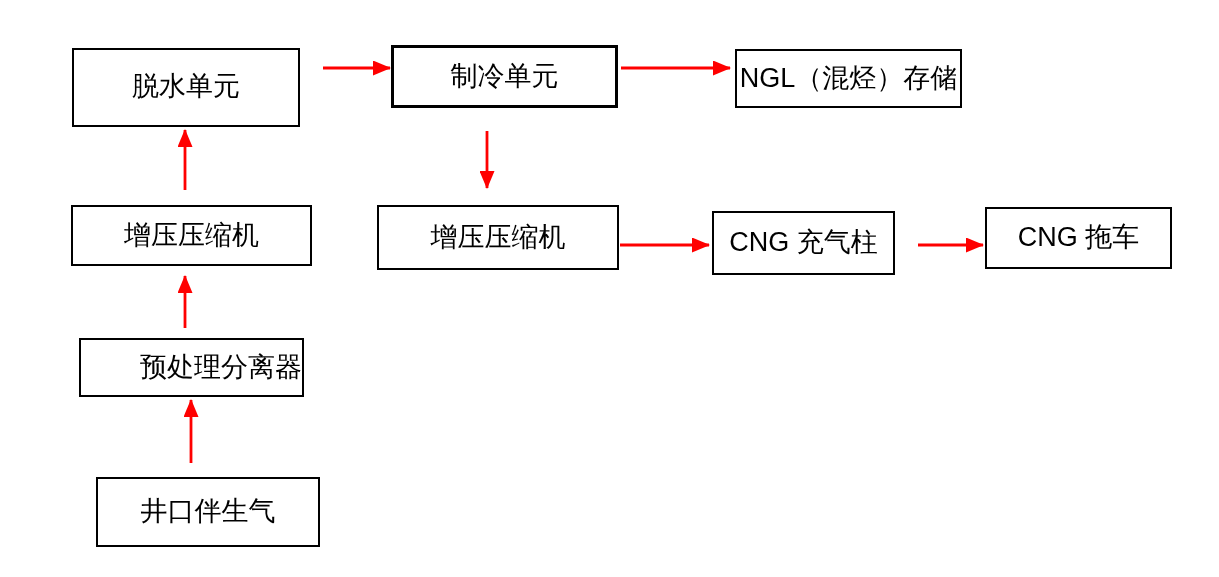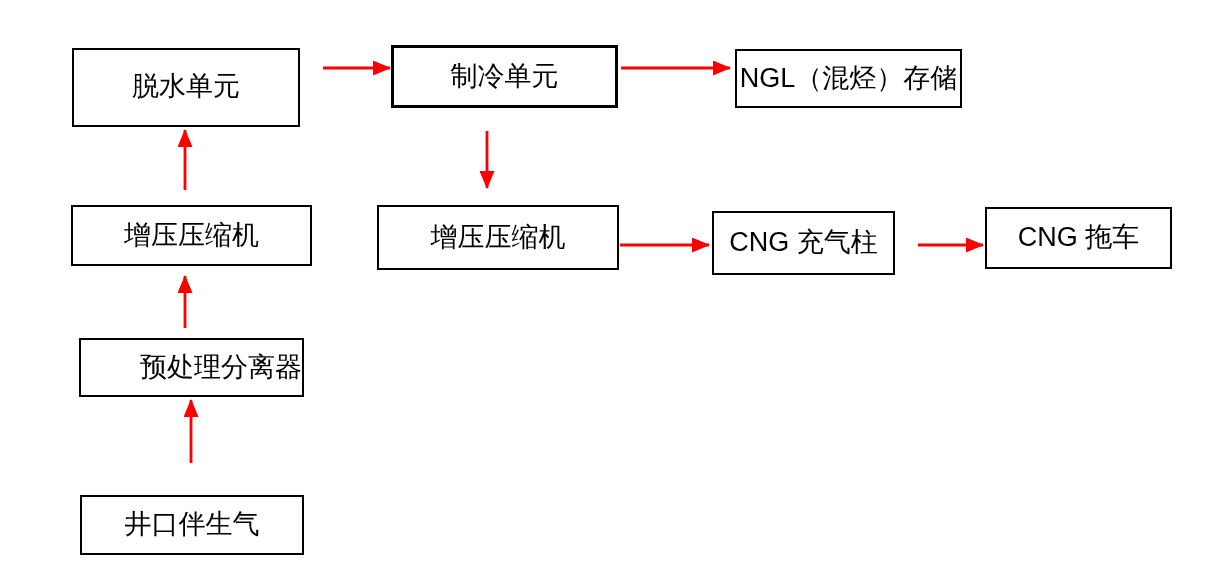--- a/index.html
+++ b/index.html
@@ -38,21 +38,21 @@
   }
   
   .n-dehydration   { left: 72px;  top: 48px;  width: 228px; height: 79px; padding-bottom: 2px; }
   .n-refrigeration { left: 391px; top: 45px;  width: 227px; height: 63px; border-width: 3px; }
   .n-ngl-storage   { left: 735px; top: 49px;  width: 227px; height: 59px; }
   .n-booster-1     { left: 71px;  top: 205px; width: 241px; height: 61px; }
   .n-booster-2     { left: 377px; top: 205px; width: 242px; height: 65px; }
   .n-cng-column    { left: 712px; top: 211px; width: 183px; height: 64px; }
   .n-cng-trailer   { left: 985px; top: 207px; width: 187px; height: 62px; }
   .n-separator     { left: 79px;  top: 338px; width: 225px; height: 59px; justify-content: flex-end; }
-  .n-wellhead      { left: 80px;  top: 477px; width: 224px; height: 60px; margin-top: 18px; }
+  .n-wellhead      { left: 96px;  top: 477px; width: 224px; height: 70px; }
 </style>
 </head>
 <body>
 
 <div class="canvas">
 
   <svg class="edges-layer" viewBox="0 0 1219 577" xmlns="http://www.w3.org/2000/svg">
     <defs>
       <marker id="arrowhead" markerUnits="userSpaceOnUse" markerWidth="18" markerHeight="15" refX="17" refY="7.5" orient="auto">
         <path d="M0,0 L18,7.5 L0,15 Z" fill="#FF0000"></path>

